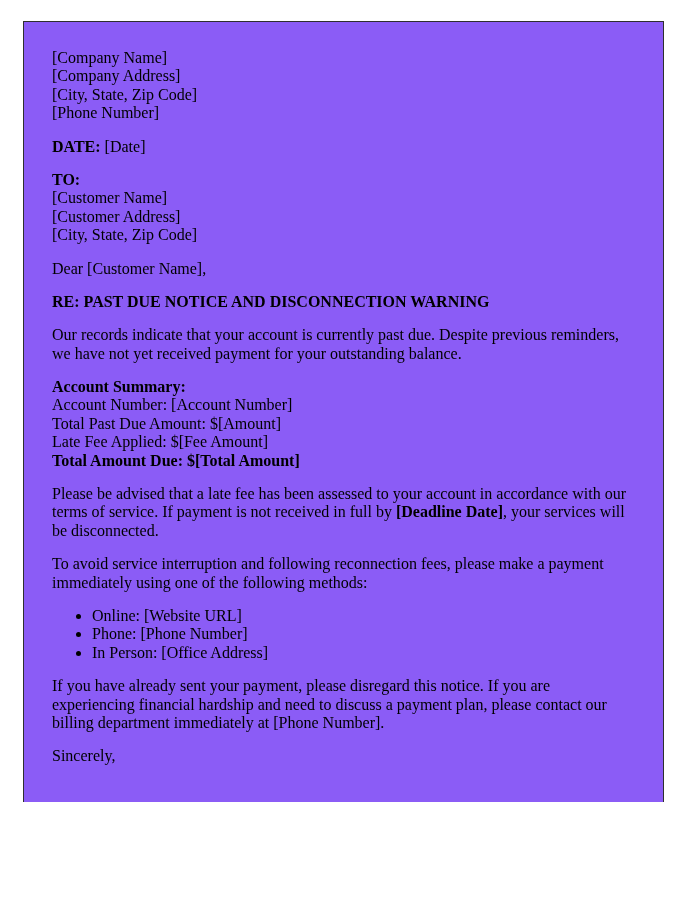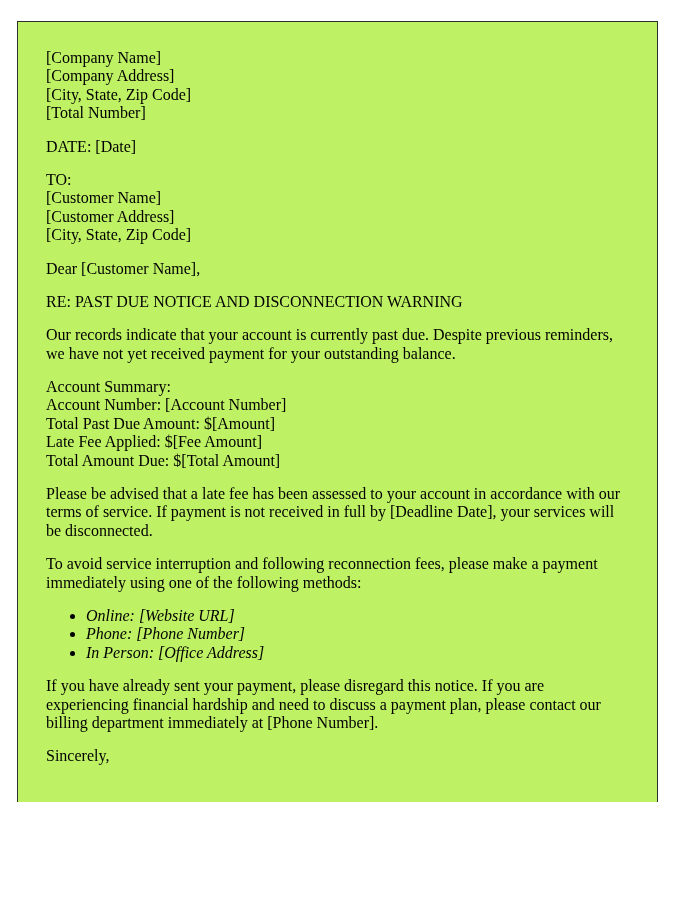--- a/index.html
+++ b/index.html
@@ -12,62 +12,61 @@
     width: 700px;
     height: 900px;
     background: #ffffff;
     font-family: "Liberation Serif", "DejaVu Serif", serif;
     font-size: 16px;
     color: #000000;
     overflow: hidden;
   }
   .letter {
     position: absolute;
-    left: 17px;
+    left: 23px;
     top: 21px;
     width: 641px;
     height: 781px;
     box-sizing: border-box;
     border: 1.5px solid #2f2f2f;
     border-bottom: none;
     padding: 27px 28px 0 28px;
-    background: #bef264;
+    background: #8b5cf6;
     line-height: 1.15;
     overflow: hidden;
   }
   .letter p {
     margin: 15px 0;
   }
   .letter > :first-child {
     margin-top: 0;
   }
   .letter ul {
     margin: 15px 0;
     padding-left: 40px;
     list-style-type: disc;
-    font-style: italic;
   }
   .letter li {
     margin: 0;
   }
   strong, b {
-    font-weight: normal;
+    font-weight: bold;
   }
 </style>
 </head>
 <body>
 
 <div class="page">
   <div class="letter">
 
     <p>
       <span>[Company Name]</span><br>
       <span>[Company Address]</span><br>
       <span>[City, State, Zip Code]</span><br>
-      <span>[Total Number]</span>
+      <span>[Phone Number]</span>
     </p>
 
     <p>
       <strong>DATE:</strong>
       <span>[Date]</span>
     </p>
 
     <p>
       <strong>TO:</strong><br>
       <span>[Customer Name]</span><br>

